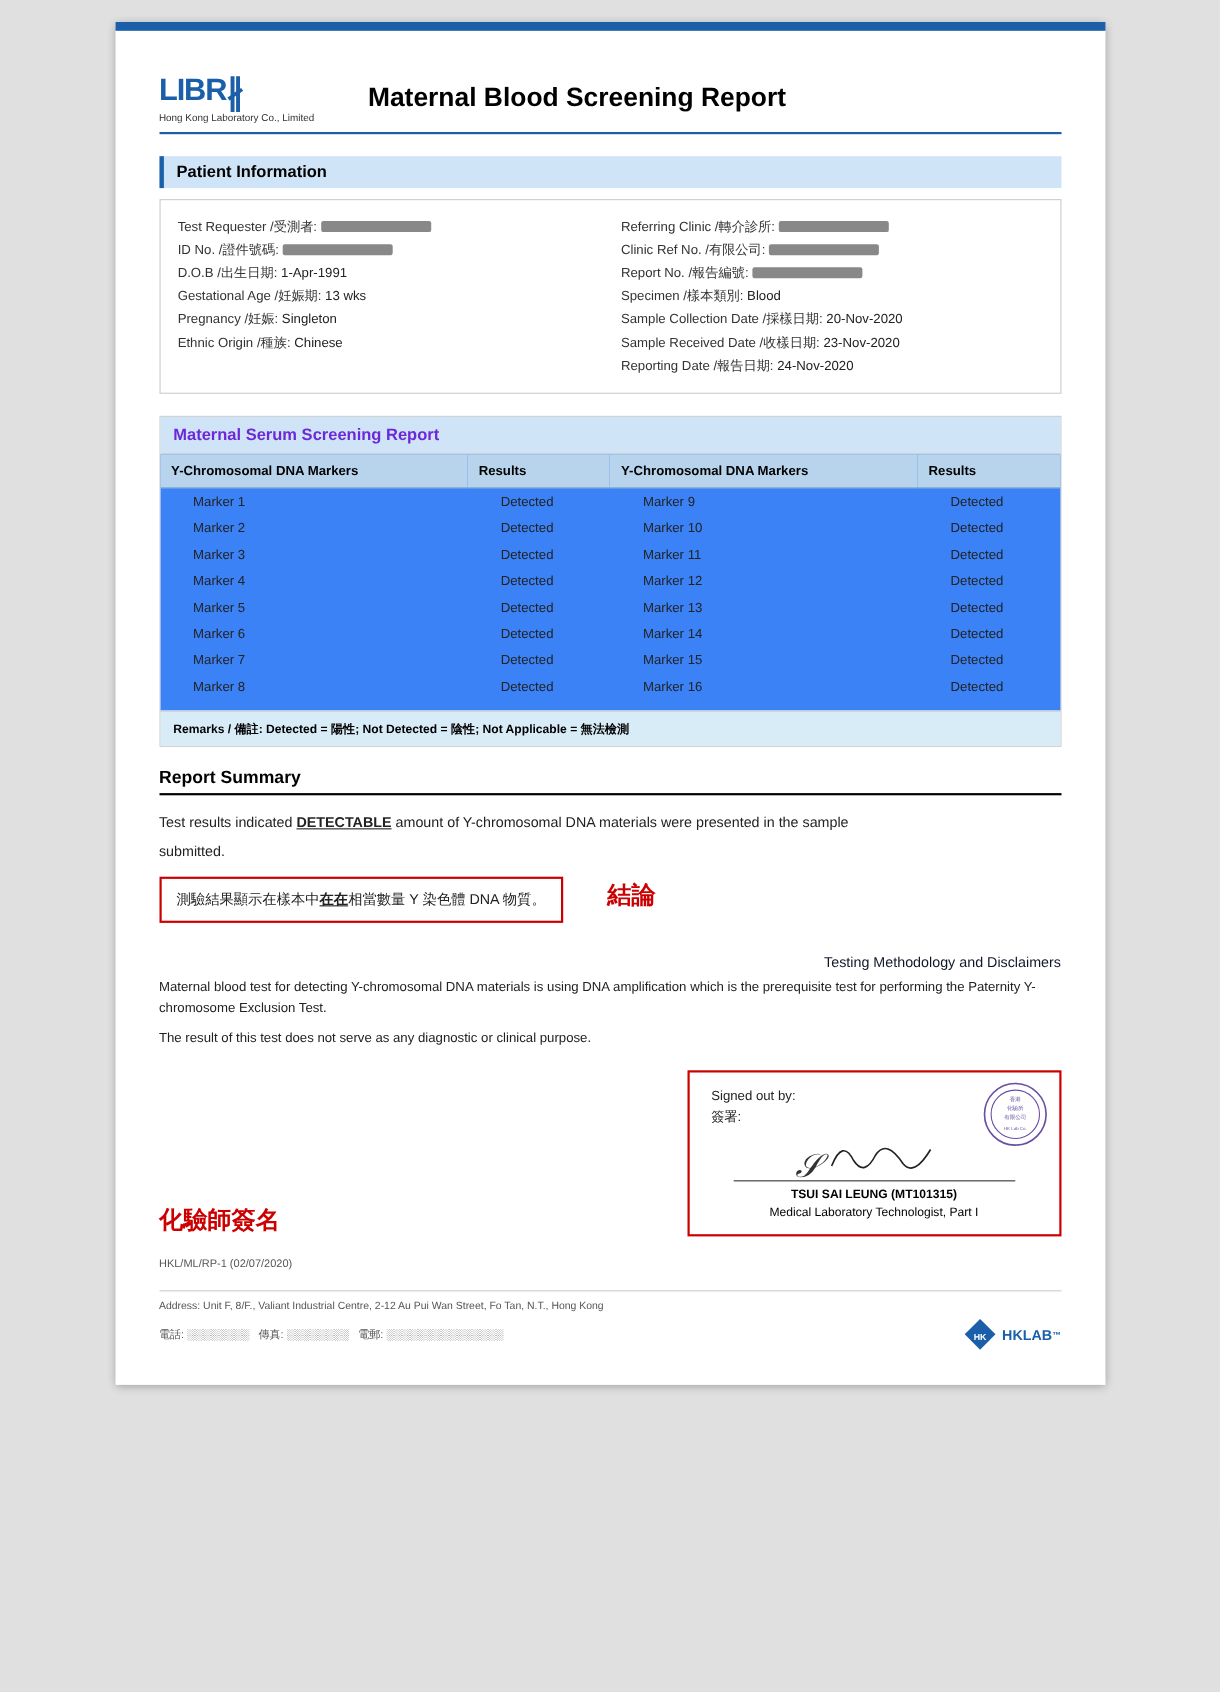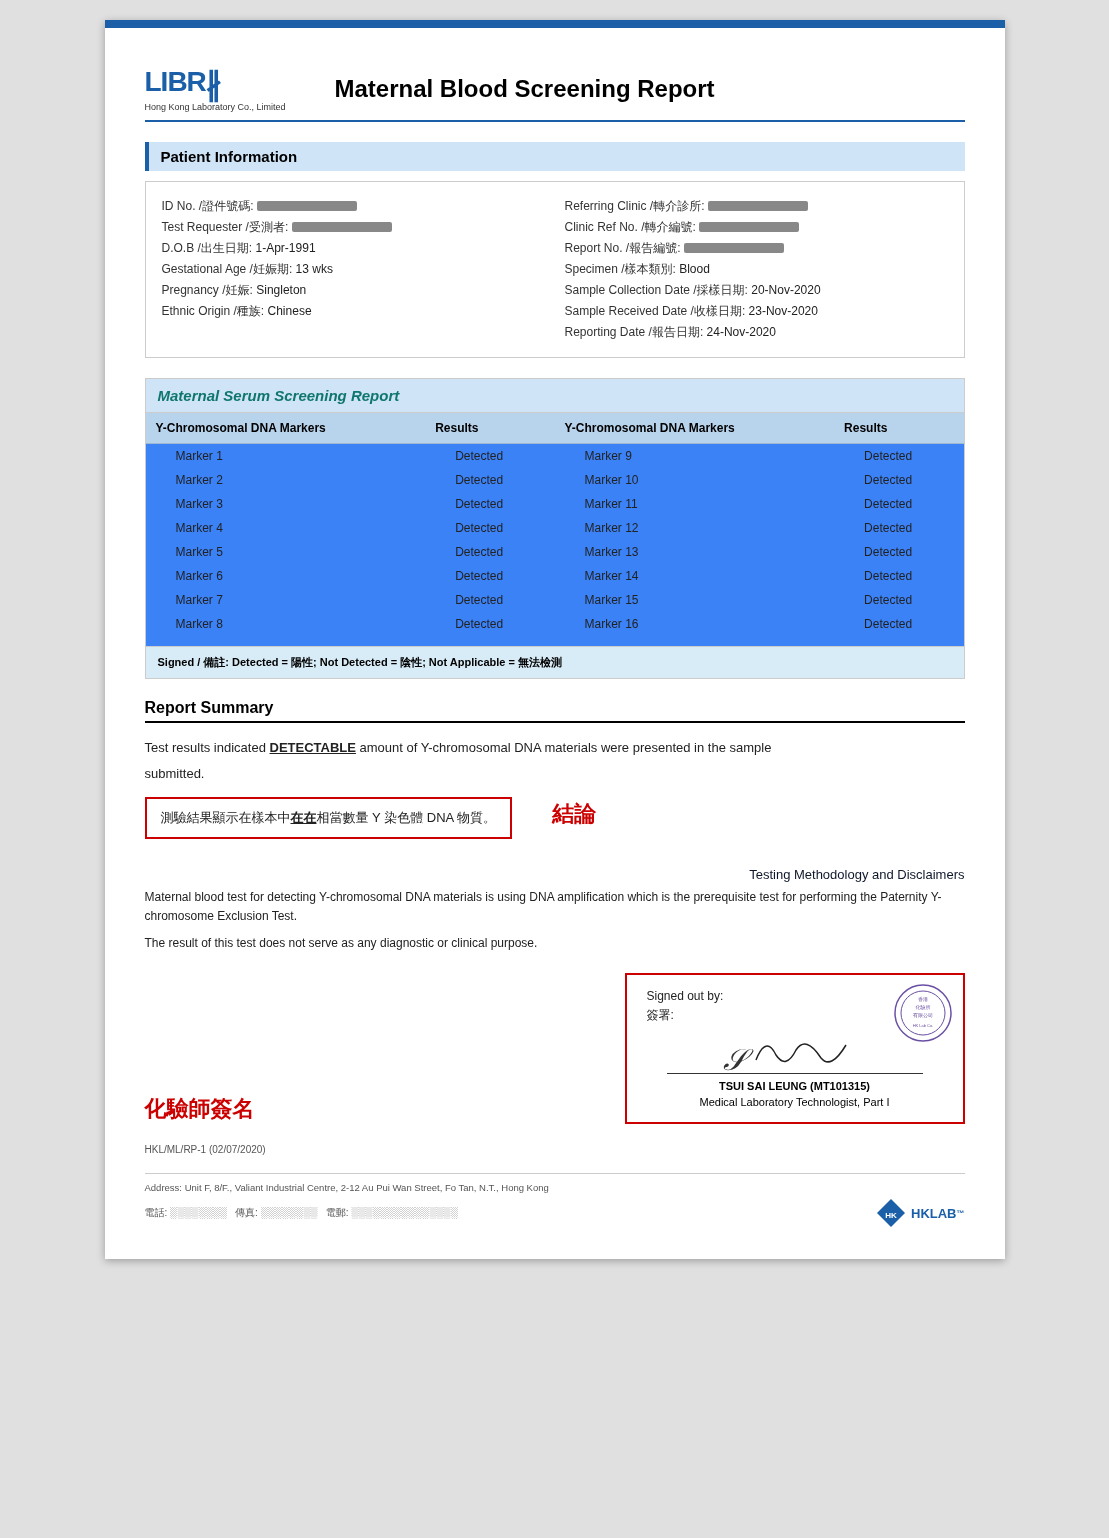--- a/index.html
+++ b/index.html
@@ -87,23 +87,22 @@
     }
     .serum-section {
       border: 1px solid #ccc;
       margin-bottom: 20px;
     }
     .serum-header {
       background: #d0e4f7;
       padding: 8px 12px;
       font-size: 15px;
       font-weight: 900;
-      color: #0f766e;
+      color: #6d28d9;
       border-bottom: 1px solid #ccc;
-      font-style: italic;
     }
     .serum-table {
       background: #3b82f6;
       width: 100%;
       border-collapse: collapse;
       font-size: 12px;
     }
     .serum-table th {
       background: #b8d4ed;
       padding: 8px 10px;
@@ -285,44 +284,44 @@
       <div class="logo-subtitle">Hong Kong Laboratory Co., Limited</div>
     </div>
     <div class="report-title">Maternal Blood Screening Report</div>
   </div>
 
   <div class="section-header">Patient Information</div>
   <div class="patient-info">
     <div class="patient-grid">
       <div>
         <div class="patient-row">
+          <span class="label">Test Requester /受測者: </span><span class="redacted"></span>
+        </div>
+        <div class="patient-row">
           <span class="label">ID No. /證件號碼: </span><span class="redacted"></span>
         </div>
         <div class="patient-row">
-          <span class="label">Test Requester /受測者: </span><span class="redacted"></span>
-        </div>
-        <div class="patient-row">
           <span class="label">D.O.B /出生日期: </span><span>1-Apr-1991</span>
         </div>
         <div class="patient-row">
           <span class="label">Gestational Age /妊娠期: </span><span>13 wks</span>
         </div>
         <div class="patient-row">
           <span class="label">Pregnancy /妊娠: </span><span>Singleton</span>
         </div>
         <div class="patient-row">
           <span class="label">Ethnic Origin /種族: </span><span>Chinese</span>
         </div>
       </div>
       <div>
         <div class="patient-row">
           <span class="label">Referring Clinic /轉介診所: </span><span class="redacted"></span>
         </div>
         <div class="patient-row">
-          <span class="label">Clinic Ref No. /轉介編號: </span><span class="redacted"></span>
+          <span class="label">Clinic Ref No. /有限公司: </span><span class="redacted"></span>
         </div>
         <div class="patient-row">
           <span class="label">Report No. /報告編號: </span><span class="redacted"></span>
         </div>
         <div class="patient-row">
           <span class="label">Specimen /樣本類別: </span><span>Blood</span>
         </div>
         <div class="patient-row">
           <span class="label">Sample Collection Date /採樣日期: </span><span>20-Nov-2020</span>
         </div>
@@ -394,21 +393,21 @@
       <td>Marker 8</td>
       <td>Detected</td>
       <td>Marker 16</td>
       <td>Detected</td>
     </tr>
           <tr>
             <td colspan="4" style="height:8px;"></td>
           </tr>
         </tbody>
     </table>
-    <div class="remarks-row">Signed / 備註: Detected = 陽性; Not Detected = 陰性; Not Applicable = 無法檢測</div>
+    <div class="remarks-row">Remarks / 備註: Detected = 陽性; Not Detected = 陰性; Not Applicable = 無法檢測</div>
   </div>
 
   <div class="report-summary">
     <div class="summary-section-header">Report Summary</div>
     <div class="summary-text">
       Test results indicated <strong>DETECTABLE</strong> amount of Y-chromosomal DNA materials were presented in the sample
     </div>
     <div class="summary-text">submitted.</div>
 
     <div class="conclusion-row">

